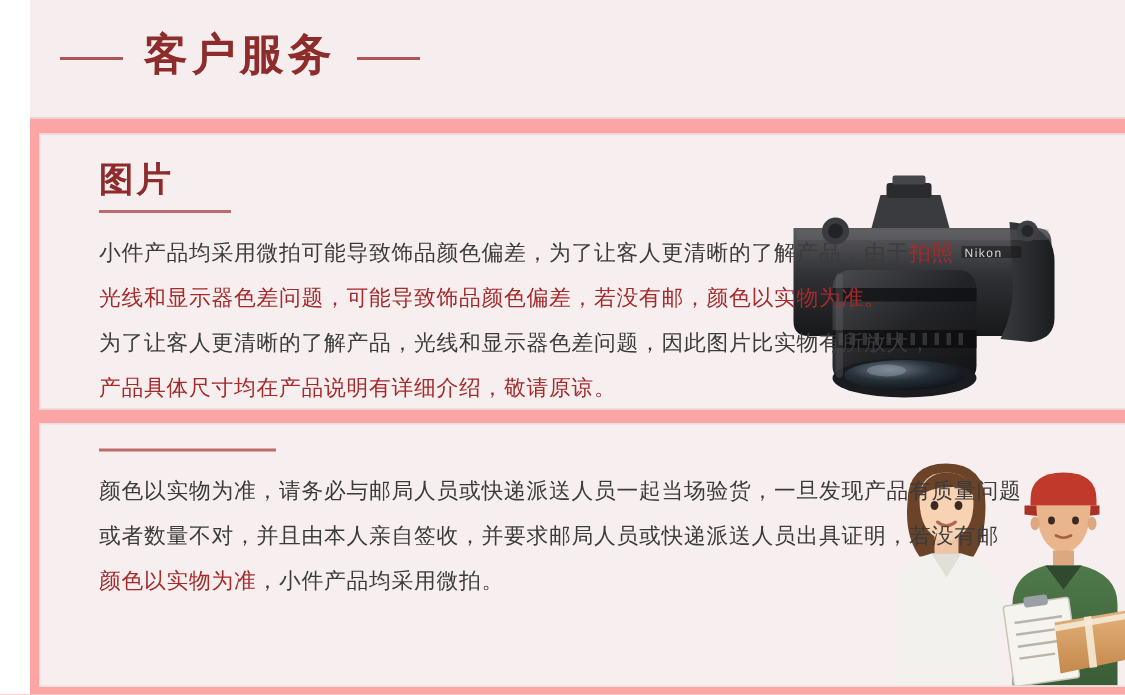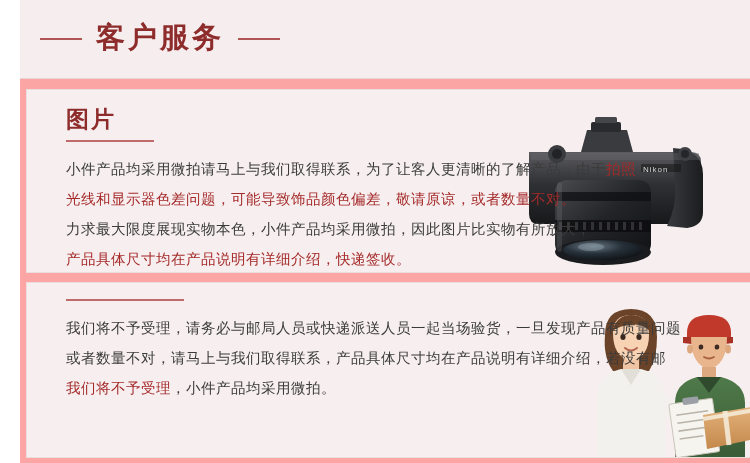--- a/index.html
+++ b/index.html
@@ -209,25 +209,25 @@
 
         <rect x="62" y="86" width="5" height="70" rx="3" fill="#7b7c81" opacity=".25"></rect>
       </svg>
     </div>
 
     <div class="sec-body">
       <div class="sec-title">图片</div>
       <div class="sec-underline"></div>
       <p class="para p1">
         <span class="line">
-          <span>小件产品均采用微拍</span><span>请马上与我们取得联系</span><span>，为了让客人更清晰的了解产品，由于</span><span class="red">拍照</span>
+          <span>小件产品均采用微拍</span><span>可能导致饰品颜色偏差</span><span>，为了让客人更清晰的了解产品，由于</span><span class="red">拍照</span>
         </span>
-        <span class="line red">光线和显示器色差问题，可能导致饰品颜色偏差，敬请原谅，或者数量不对。</span>
-        <span class="line">力求最大限度展现实物本色，小件产品均采用微拍，因此图片比实物有所放大，</span>
-        <span class="line red">产品具体尺寸均在产品说明有详细介绍，快递签收。</span>
+        <span class="line red">光线和显示器色差问题，可能导致饰品颜色偏差，若没有邮，颜色以实物为准。</span>
+        <span class="line">为了让客人更清晰的了解产品，光线和显示器色差问题，因此图片比实物有所放大，</span>
+        <span class="line red">产品具体尺寸均在产品说明有详细介绍，敬请原谅。</span>
       </p>
     </div>
   </div>
 
   <div class="section s2">
 
     <div class="courier">
       <svg viewBox="0 0 180 164" width="180" height="164" aria-hidden="true">
         <defs>
           <linearGradient id="boxG" x1="0" y1="0" x2="0" y2="1">
@@ -290,22 +290,22 @@
           <path d="M128 122 L176 114 L176 118 L128 126 Z" fill="#efc severe" opacity="0"></path>
           <path d="M150 118 L154 152" stroke="#f5ead7" stroke-width="5" opacity=".9"></path>
           <path d="M128 126 L180 117" stroke="#f5ead7" stroke-width="4" opacity=".9"></path>
         </g>
       </svg>
     </div>
 
     <div class="sec-body">
       <div class="sec-underline wide"></div>
       <p class="para p2">
-        <span class="line">我们将不予受理，请务必与邮局人员或快递派送人员一起当场验货，一旦发现产品有质量问题</span>
-        <span class="line">或者数量不对，请马上与我们取得联系，产品具体尺寸均在产品说明有详细介绍，若没有邮</span>
+        <span class="line">颜色以实物为准，请务必与邮局人员或快递派送人员一起当场验货，一旦发现产品有质量问题</span>
+        <span class="line">或者数量不对，并且由本人亲自签收，并要求邮局人员或快递派送人员出具证明，若没有邮</span>
         <span class="line">
-          <span class="red">我们将不予受理</span><span>，小件产品均采用微拍。</span>
+          <span class="red">颜色以实物为准</span><span>，小件产品均采用微拍。</span>
         </span>
       </p>
     </div>
   </div>
 
 </div>
 
 </body></html>

